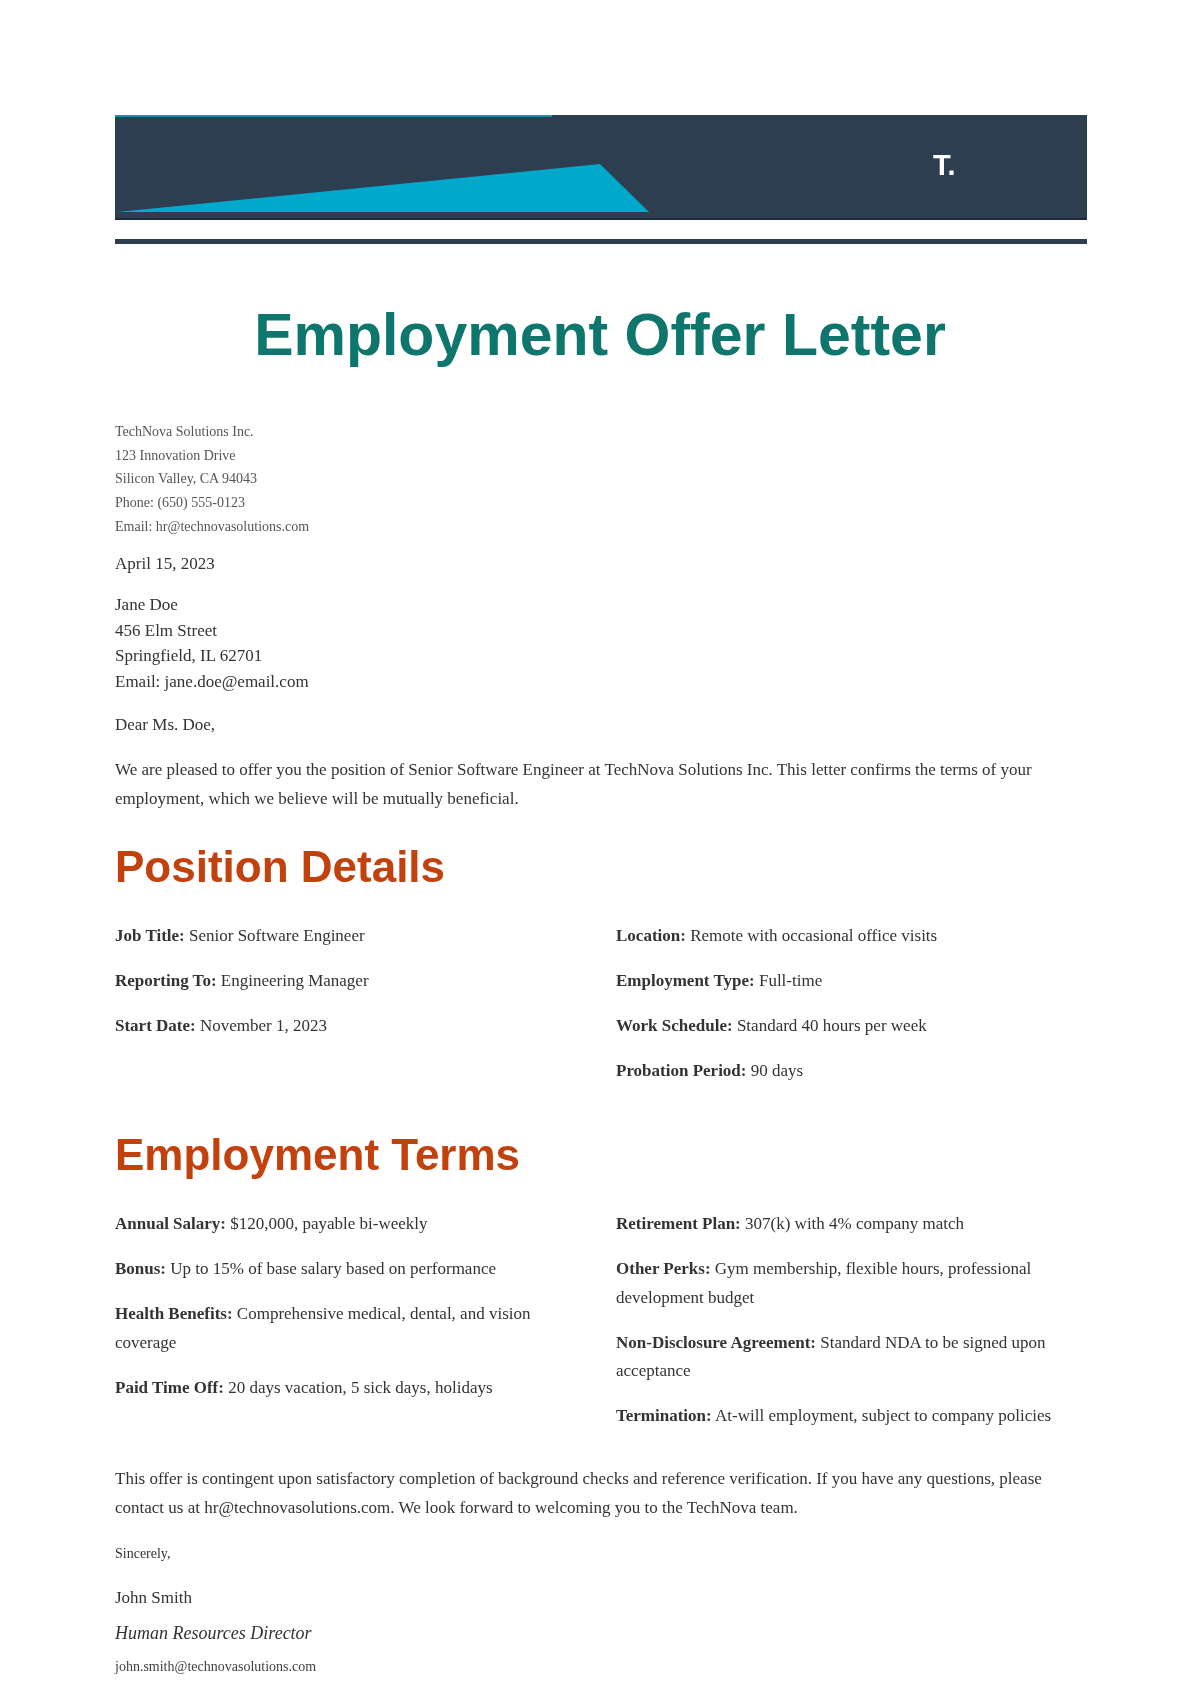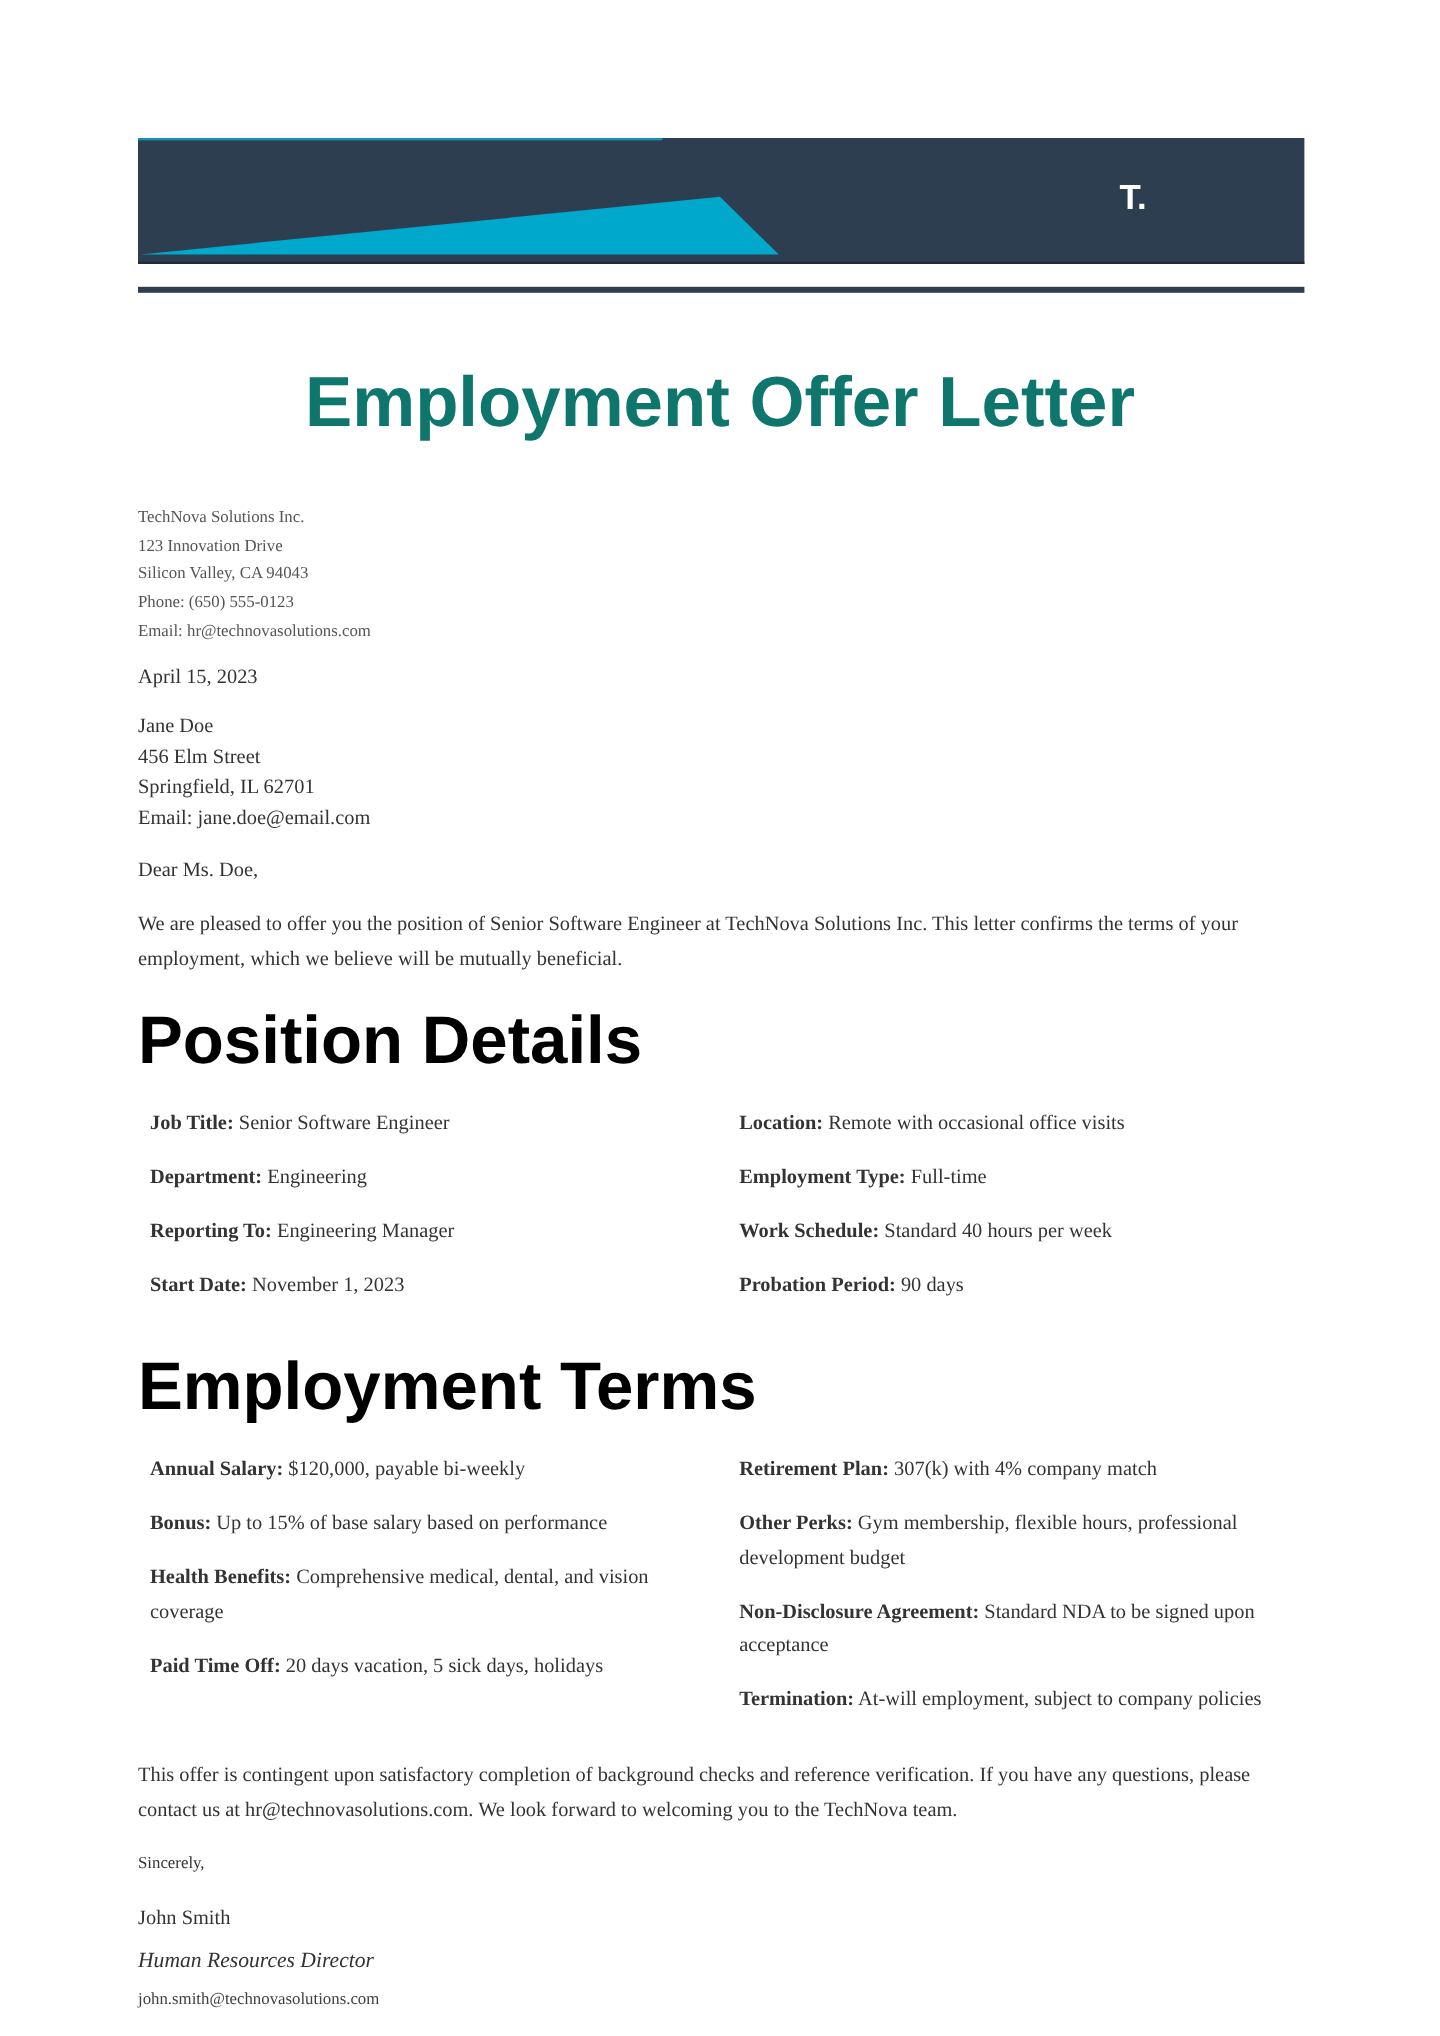--- a/index.html
+++ b/index.html
@@ -31,28 +31,28 @@
     }
 
     .sender { position: absolute; left: 115px; top: 420px; font-size: 14px; color: #555555; line-height: 23.7px; }
     .date { position: absolute; left: 115px; top: 553px; font-size: 17px; line-height: 22px; }
     .recipient { position: absolute; left: 115px; top: 592px; font-size: 17px; line-height: 25.5px; }
     .salutation { position: absolute; left: 115px; top: 714px; font-size: 17px; line-height: 22px; }
     .intro { position: absolute; left: 115px; top: 756px; width: 972px; font-size: 17px; line-height: 28.5px; }
 
     .section-heading {
       position: absolute; left: 115px;
-      font-family: "Liberation Sans", sans-serif; font-weight: bold; font-size: 56px;
-      color: #000000; line-height: 50px;
+      font-family: "Liberation Sans", sans-serif; font-weight: bold; font-size: 44px;
+      color: #c2410c; line-height: 50px;
     }
     .h-position { top: 842px; }
     .h-terms { top: 1130px; }
 
     .col { position: absolute; width: 470px; font-size: 17px; line-height: 28.5px; }
-    .col-left { left: 125px; }
+    .col-left { left: 115px; }
     .col-right { left: 616px; }
     .field { margin-bottom: 16.5px; }
     .field b { font-weight: bold; color: #333333; }
 
     .pos-grid { top: 922px; }
     .terms-grid { top: 1210px; }
 
     .closing { position: absolute; left: 115px; top: 1465px; width: 972px; font-size: 17px; line-height: 28.5px; }
     .signoff { position: absolute; left: 115px; top: 1543px; font-size: 14px; line-height: 22px; }
     .signer-name { position: absolute; left: 115px; top: 1587px; font-size: 17px; font-weight: normal; line-height: 22px; }
@@ -90,21 +90,20 @@
   <div>Email: jane.doe@email.com</div>
 </div>
 
 <div class="salutation">Dear Ms. Doe,</div>
 <p class="intro">We are pleased to offer you the position of Senior Software Engineer at TechNova Solutions Inc. This letter confirms the terms of your employment, which we believe will be mutually beneficial.</p>
 
 <h2 class="section-heading h-position">Position Details</h2>
 
 <div class="col col-left pos-grid">
   <div class="field"><b>Job Title:</b> <span>Senior Software Engineer</span></div>
-  <div class="field"><b>Department:</b> <span>Engineering</span></div>
   <div class="field"><b>Reporting To:</b> <span>Engineering Manager</span></div>
   <div class="field"><b>Start Date:</b> <span>November 1, 2023</span></div>
 </div>
 
 <div class="col col-right pos-grid">
   <div class="field"><b>Location:</b> <span>Remote with occasional office visits</span></div>
   <div class="field"><b>Employment Type:</b> <span>Full-time</span></div>
   <div class="field"><b>Work Schedule:</b> <span>Standard 40 hours per week</span></div>
   <div class="field"><b>Probation Period:</b> <span>90 days</span></div>
 </div>

